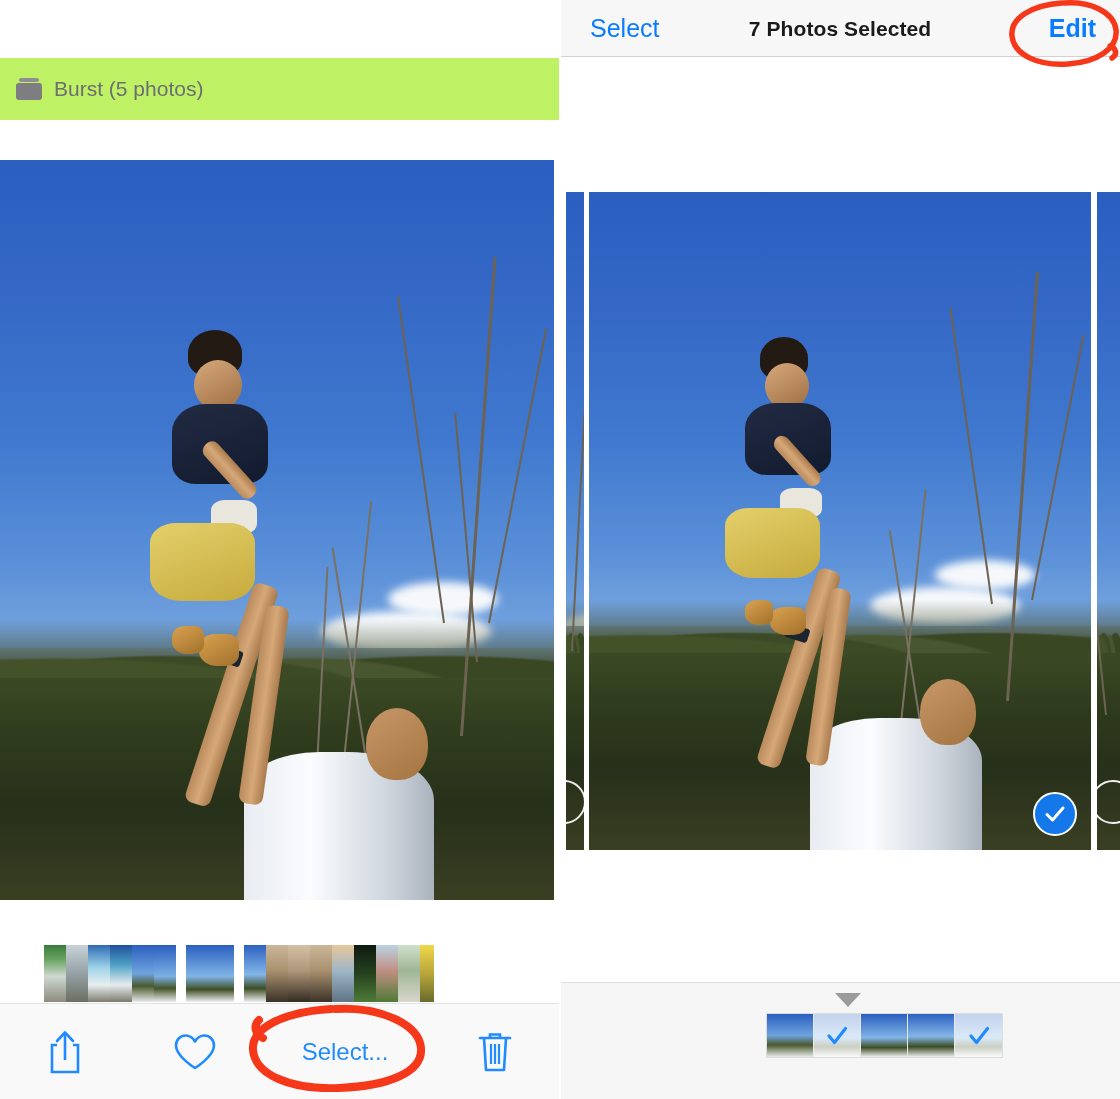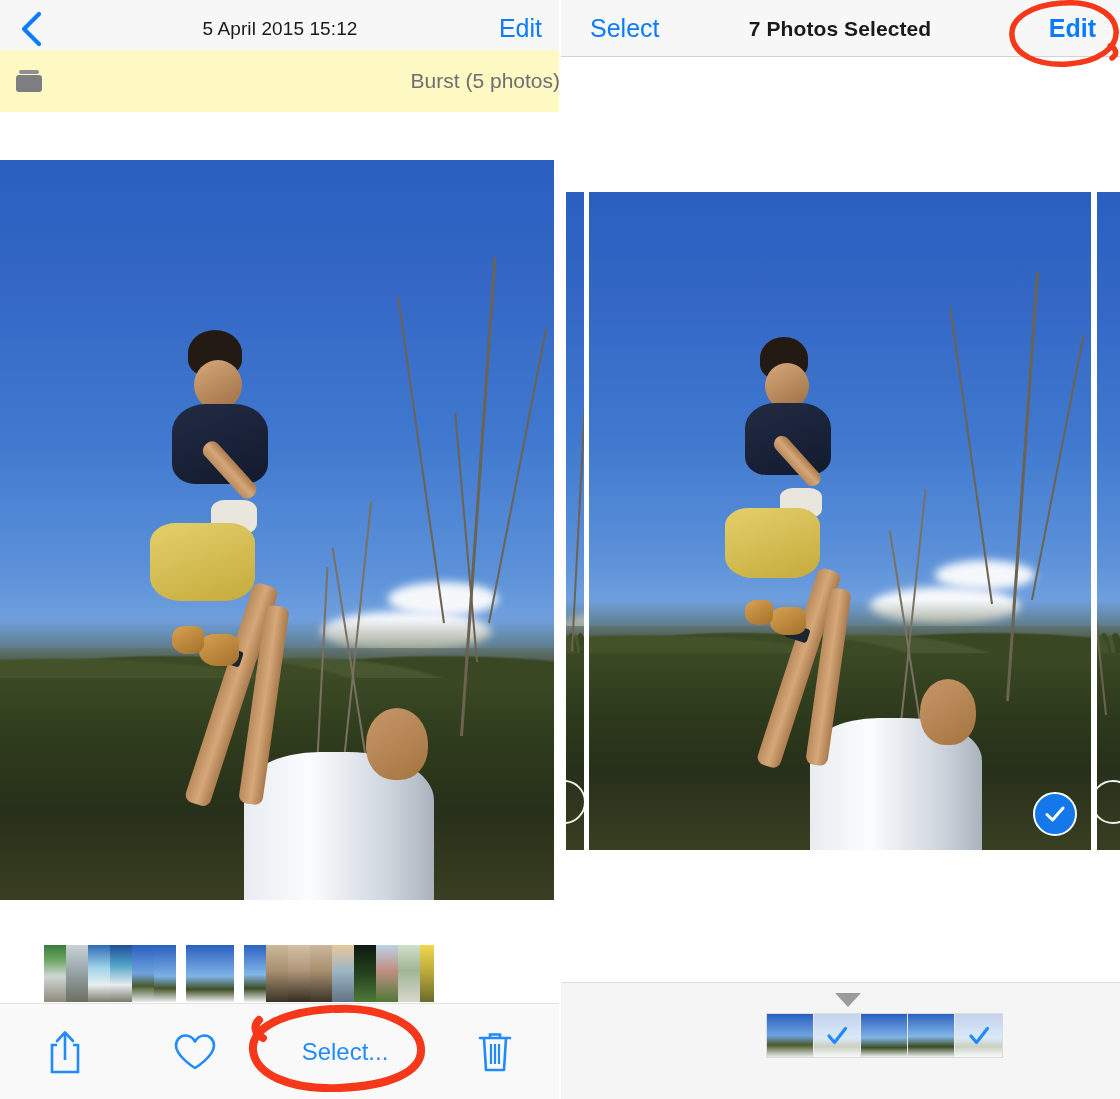--- a/index.html
+++ b/index.html
@@ -45,22 +45,22 @@
   }
   .nav-left-text {
     position: absolute; left: 30px; top: 0; height: 57px;
     display: flex; align-items: center;
     font-size: 25px; color: #0a7cff; cursor: pointer;
   }
   .nav-right-btn.bolded { font-weight: bold; right: 24px; }
 
   
   .burst-banner {
-    position: absolute; left: 0; top: 50px; width: 100%; height: 62px;
-    display: flex; align-items: center; padding-left: 16px; background: #fef9c3; justify-content: space-between;
+    position: absolute; left: 0; top: 58px; width: 100%; height: 62px;
+    display: flex; align-items: center; padding-left: 16px; background: #bef264;
   }
   .burst-icon { width: 26px; height: 22px; position: relative; margin-right: 12px; }
   .burst-icon .b1 { position:absolute; left:3px;  top:0px;  width:20px; height:4px;  background:#8e8e93; border-radius:2px;}
   .burst-icon .b2 { position:absolute; left:0px;  top:5px;  width:26px; height:17px; background:#7d7d82; border-radius:3px;}
   .burst-label { font-size: 21px; color: #6d6d72; }
 
   
   .photo { position: absolute; overflow: hidden; }
   #main-photo-left  { left: 0;   top: 160px; width: 554px; height: 740px; }
   #main-photo-right { left: 589px; top: 192px; width: 502px; height: 658px; }
@@ -203,29 +203,20 @@
   .g-path    { background-image: linear-gradient(180deg,#cfe0cb 0%,#9fb695 45%,#d9d6cc 100%); }
   .g-flower  { background-image: linear-gradient(180deg,#f0d74a 0%,#b8a63a 50%,#6a6b2c 100%); }
 </style>
 </head>
 <body>
 
 <div id="root">
 
   <div class="panel" id="panel-left">
 
-    <div class="navbar">
-      <div class="nav-left-btn">
-        <svg class="chevron-back" viewBox="0 0 22 36">
-          <polyline points="19,3 4,18 19,33" fill="none" stroke="#0a7cff" stroke-width="4.2" stroke-linecap="round" stroke-linejoin="round"></polyline>
-        </svg>
-      </div>
-      <div class="nav-title">5 April 2015  15:12</div>
-      <div class="nav-right-btn">Edit</div>
-    </div>
 
     <div class="burst-banner">
       <div class="burst-icon">
         <div class="b1"></div>
           <div class="b2"></div>
       </div>
       <div class="burst-label">Burst (5 photos)</div>
     </div>
 
     <div class="photo" id="main-photo-left">

